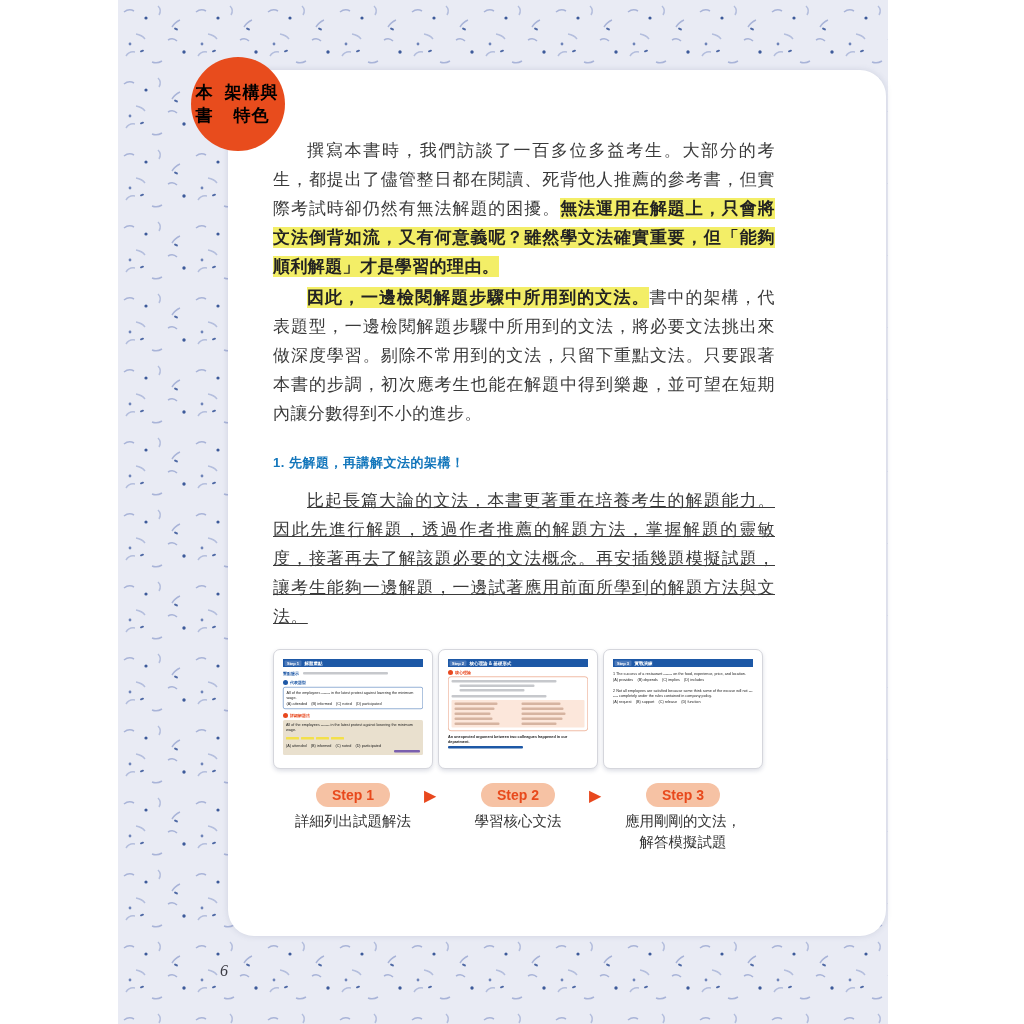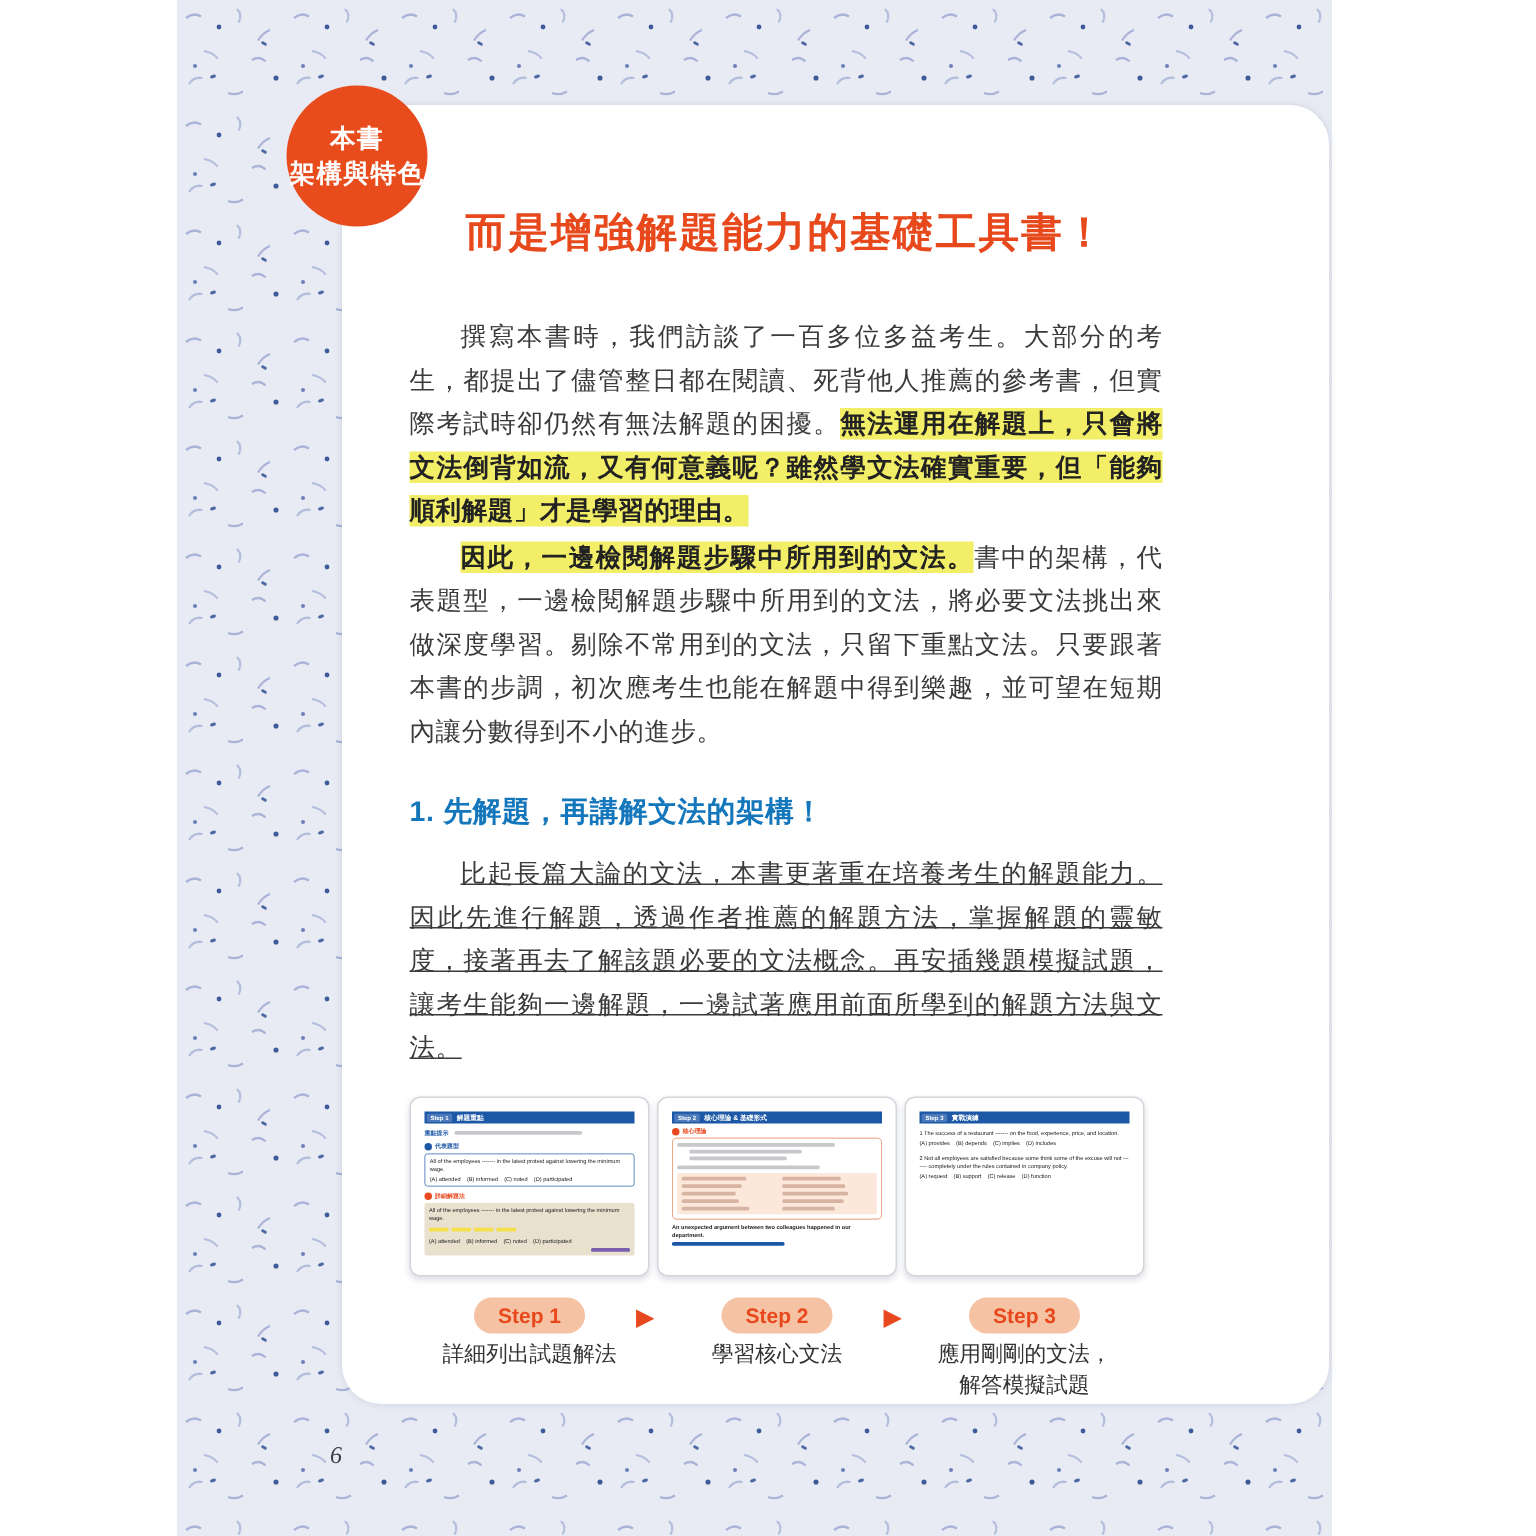--- a/index.html
+++ b/index.html
@@ -9,38 +9,38 @@
 
   
   .backdrop { position:absolute; left:118px; top:0; width:770px; height:1024px; }
 
   
   .page { position:absolute; left:228px; top:70px; width:658px; height:866px;
           background:#ffffff; border-radius:26px; box-shadow:0 0 6px rgba(90,100,140,.18); }
 
   
   .badge { position:absolute; left:191px; top:57px; width:94px; height:94px;
-           background:#e84c1d; border-radius:50%; display:flex; flex-direction:column;
+           background:#e84c1d; border-radius:50%; display:flex; flex-direction:row;
            align-items:center; justify-content:center; z-index:5;
-           color:#ffffff; font-weight:bold; text-align:center; }
+           color:#000000; font-weight:bold; text-align:center; }
   .badge .b1 { font-size:17px; line-height:23px; letter-spacing:1px; }
   .badge .b2 { font-size:17px; line-height:23px; letter-spacing:1px; }
 
   .content { position:absolute; left:45px; top:0; width:502px; }
 
   .title { margin-top:66px; text-align:center; color:#e8491c; font-weight:bold;
            font-size:27px; line-height:38px; letter-spacing:1.5px; }
 
   .body-block { margin-top:36px; }
   p.body { font-size:17px; line-height:29px; color:#3a3a3a; text-align:justify;
            text-indent:2em; letter-spacing:0.4px; }
   p.body + p.body { margin-top:2px; }
   mark.hl { background:#f3ee67; color:#222; font-weight:bold; padding:1px 0; }
 
-  .sec-head { margin-top:26px; color:#1477bc; font-weight:bold; font-size:19px;
+  .sec-head { margin-top:26px; color:#1477bc; font-weight:bold; font-size:13px;
               letter-spacing:0.5px; }
   .p3 { margin-top:14px;text-decoration:underline; }
 
   
   .thumbs { margin-top:18px; display:flex; gap:5px; }
   .card { width:160px; height:120px; background:#fff; border:1px solid #d5d6dc;
           border-radius:7px; box-shadow:0 2px 4px rgba(60,70,110,.18); padding:9px; }
   .mini { width:280px; height:200px; transform:scale(0.5); transform-origin:0 0; }
   .mhead { height:16px; background:#1d58a6; display:flex; align-items:center; padding:0 3px; }
   .chip { background:#4b79ba; color:#fff; font-size:8px; font-weight:bold; padding:1px 5px;
@@ -103,21 +103,20 @@
       </defs>
       <rect width="770" height="1024" fill="#e9ebf4"></rect>
       <rect width="770" height="1024" fill="url(#cf)"></rect>
     </svg>
   </div>
 
   <div class="page">
     <div class="content">
 
       <div class="title">
-        <div>而是增強解題能力的基礎工具書！</div>
       </div>
 
       <div class="body-block">
         <p class="body"><span>撰寫本書時，我們訪談了一百多位多益考生。大部分的考生，都提出了儘管整日都在閱讀、死背他人推薦的參考書，但實際考試時卻仍然有無法解題的困擾。</span><mark class="hl">無法運用在解題上，只會將文法倒背如流，又有何意義呢？雖然學文法確實重要，但「能夠順利解題」才是學習的理由。</mark></p>
         <p class="body"><mark class="hl">因此，一邊檢閱解題步驟中所用到的文法。</mark><span>書中的架構，代表題型，一邊檢閱解題步驟中所用到的文法，將必要文法挑出來做深度學習。剔除不常用到的文法，只留下重點文法。只要跟著本書的步調，初次應考生也能在解題中得到樂趣，並可望在短期內讓分數得到不小的進步。</span></p>
       </div>
 
       <div class="sec-head">1. 先解題，再講解文法的架構！</div>
 
       <p class="body p3">比起長篇大論的文法，本書更著重在培養考生的解題能力。因此先進行解題，透過作者推薦的解題方法，掌握解題的靈敏度，接著再去了解該題必要的文法概念。再安插幾題模擬試題，讓考生能夠一邊解題，一邊試著應用前面所學到的解題方法與文法。</p>

